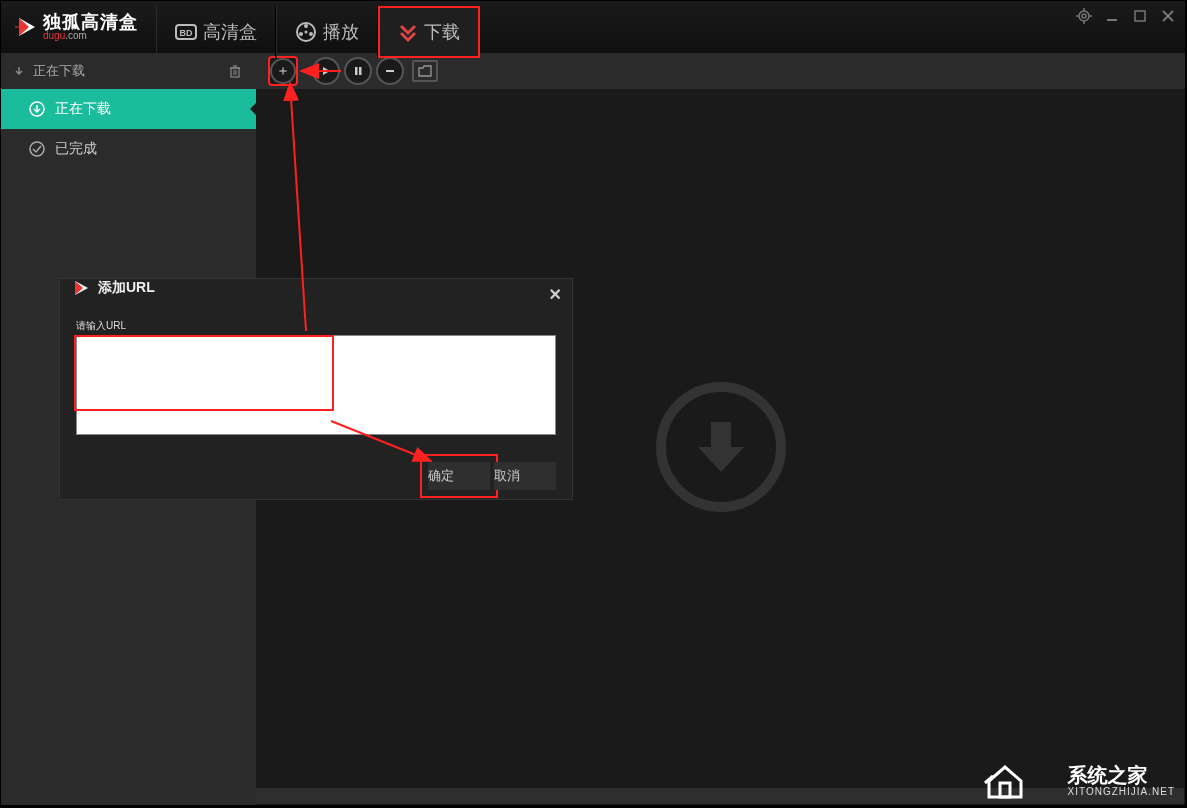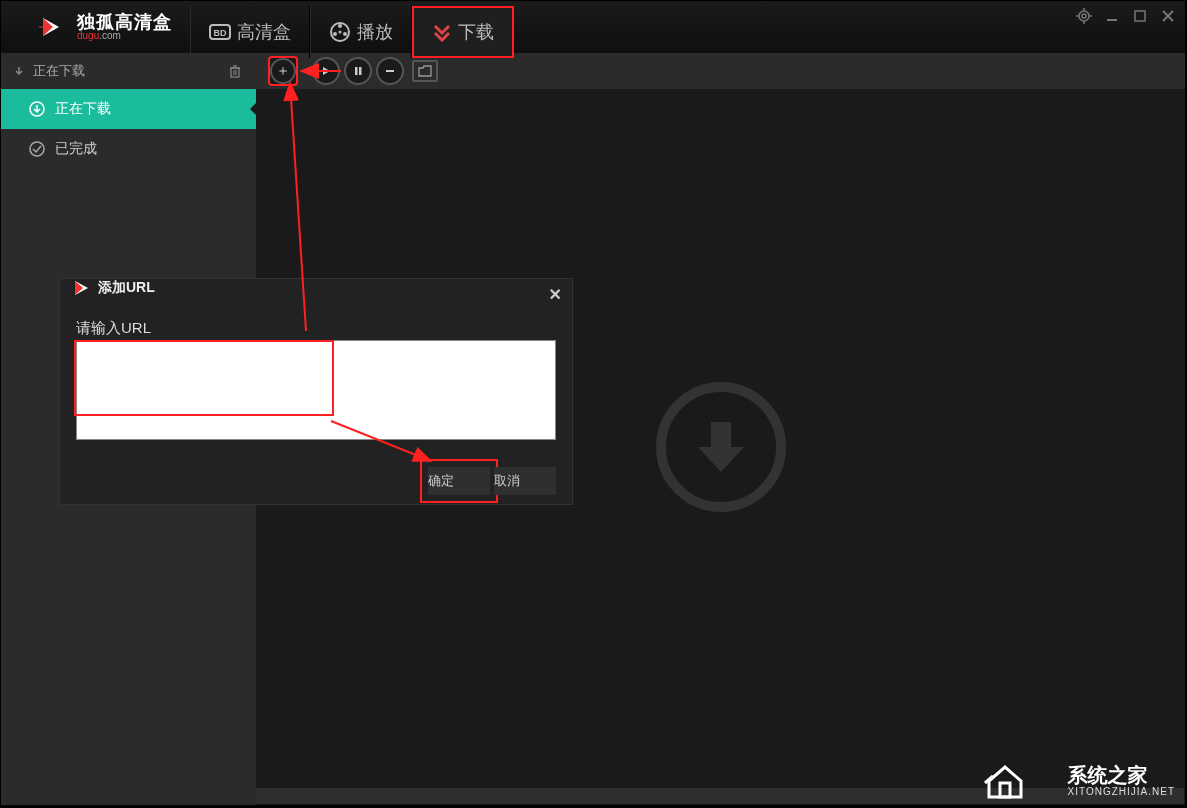--- a/index.html
+++ b/index.html
@@ -23,23 +23,22 @@
     .header {
       height: 52px;
       background: linear-gradient(#1b1b1b, #0f0f0f);
       display: flex;
       align-items: center;
       position: relative;
     }
     .logo-block {
       display: flex;
       align-items: center;
-      padding-left: 2px;
-      gap: 16px;
-      margin-left: 36px;
+      padding-left: 14px;
+      gap: 6px;
     }
     .logo-text {
       display: flex;
       flex-direction: column;
       line-height: 1;
     }
     .logo-main { font-size: 18px; font-weight: bold; color: #fff; letter-spacing: 1px; }
     .logo-sub { font-size: 10px; color: #aaa; }
     .logo-sub .red { color: #e33; }
     .nav-tabs { display: flex; margin-left: 18px; height: 100%; margin-top: 9px; }
@@ -175,21 +174,21 @@
       display: flex; align-items: flex-start;
       padding: 0 12px;
       gap: 8px;
       color: #eee;
       font-size: 14px;
       font-weight: bold;
       position: relative;
     }
     .dialog-close { position: absolute; right: 10px; top: 6px; color: #ccc; cursor: pointer; font-size: 16px; font-weight: bold; }
     .dialog-body { padding: 6px 16px 14px 16px; }
-    .dialog-label { font-size: 15px; color: #ddd; margin-bottom: 4px; display: block; }
+    .dialog-label { font-size: 10px; color: #ddd; margin-bottom: 4px; display: block; }
     .url-textarea {
       width: 480px;
       height: 100px;
       background: #fff;
       color: #000;
       border: 1px solid #888;
       resize: none;
       font-size: 13px;
       padding: 4px;
       font-family: inherit;

